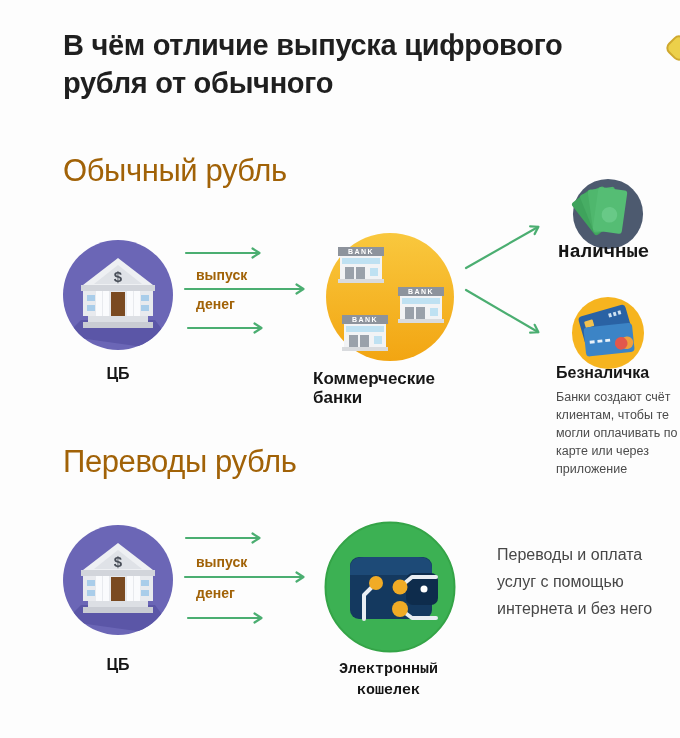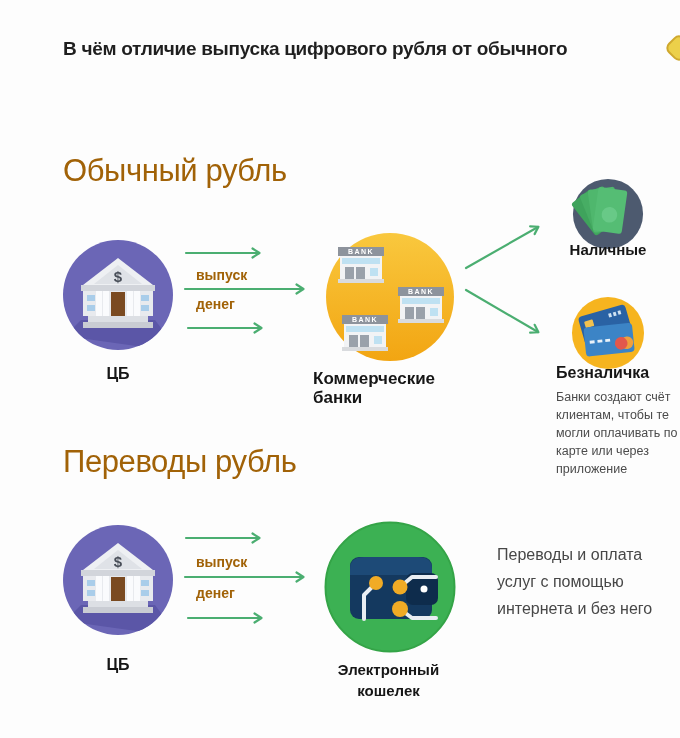--- a/index.html
+++ b/index.html
@@ -1,39 +1,39 @@
 <!DOCTYPE html>
 <html><head>
 <meta charset="utf-8">
 <style>
   html,body{margin:0;padding:0;background:#fdfdfd;}
   .canvas{position:relative;width:680px;height:738px;background:#fdfdfd;overflow:hidden;
           font-family:"Liberation Sans","DejaVu Sans",sans-serif;color:#1f1f1f;}
   .abs{position:absolute;}
-  .title{left:63px;top:26px;width:560px;font-size:19px;line-height:45px;font-weight:700;
+  .title{left:63px;top:26px;width:560px;font-size:29px;line-height:38px;font-weight:700;
          color:#1f1f1f;letter-spacing:-0.3px;}
   .heading{font-size:31px;font-weight:400;color:#a16207;letter-spacing:-0.4px;}
   #h-reg{left:63px;top:153px;}
   #h-dig{left:63px;top:444px;}
   #cb1{left:63px;top:240px;width:110px;height:110px;}
   #banks{left:326px;top:233px;width:128px;height:128px;}
   #cash{left:571px;top:175px;width:74px;height:74px;}
   #cards{left:571px;top:296px;width:74px;height:74px;}
   #cb2{left:63px;top:525px;width:110px;height:110px;}
   #wallet{left:324px;top:521px;width:132px;height:132px;}
   .icon svg{display:block;width:100%;height:100%;}
   .lbl{font-weight:700;color:#161616;}
   #lbl-cb1{left:63px;top:365px;width:110px;text-align:center;font-size:16px;}
   #lbl-banks{left:313px;top:369px;width:150px;text-align:left;font-size:17px;line-height:19px;}
-  #lbl-cash{left:558px;top:241px;width:100px;text-align:center;font-size:15px;}
+  #lbl-cash{left:558px;top:241px;width:100px;text-align:left;font-size:19px;font-family:Liberation Mono, monospace;}
   #lbl-beznal{left:556px;top:364px;font-size:16px;}
   #desc-beznal{left:556px;top:388px;width:128px;font-size:12.5px;line-height:18px;
                color:#4b4b4b;font-weight:400;}
   #lbl-cb2{left:63px;top:656px;width:110px;text-align:center;font-size:16px;}
-  #lbl-wallet{left:311px;top:659px;width:155px;text-align:center;font-size:15px;line-height:21px;}
+  #lbl-wallet{left:311px;top:659px;width:155px;text-align:center;font-size:15px;line-height:21px;font-family:Liberation Mono, monospace;}
   #note-dig{left:468px;top:541px;width:178px;font-size:16px;line-height:27px;color:#474747;margin-left:29px;}
   .flow-lbl{color:#a16207;font-weight:700;font-size:14px;line-height:20px;}
   #flow1-l1{left:196px;top:265px;} #flow1-l2{left:196px;top:294px;}
   #flow2-l1{left:196px;top:552px;} #flow2-l2{left:196px;top:583px;}
   .arrow{position:absolute;overflow:visible;}
   #ar1a{left:185px;top:246px;} #ar1b{left:183px;top:282px;} #ar1c{left:187px;top:321px;}
   #ar2a{left:185px;top:531px;} #ar2b{left:183px;top:570px;} #ar2c{left:187px;top:611px;}
   #ar-up{left:460px;top:216px;} #ar-dn{left:460px;top:280px;}
   #deco{right:-14px;top:33px;width:30px;height:30px;}
 </style>

